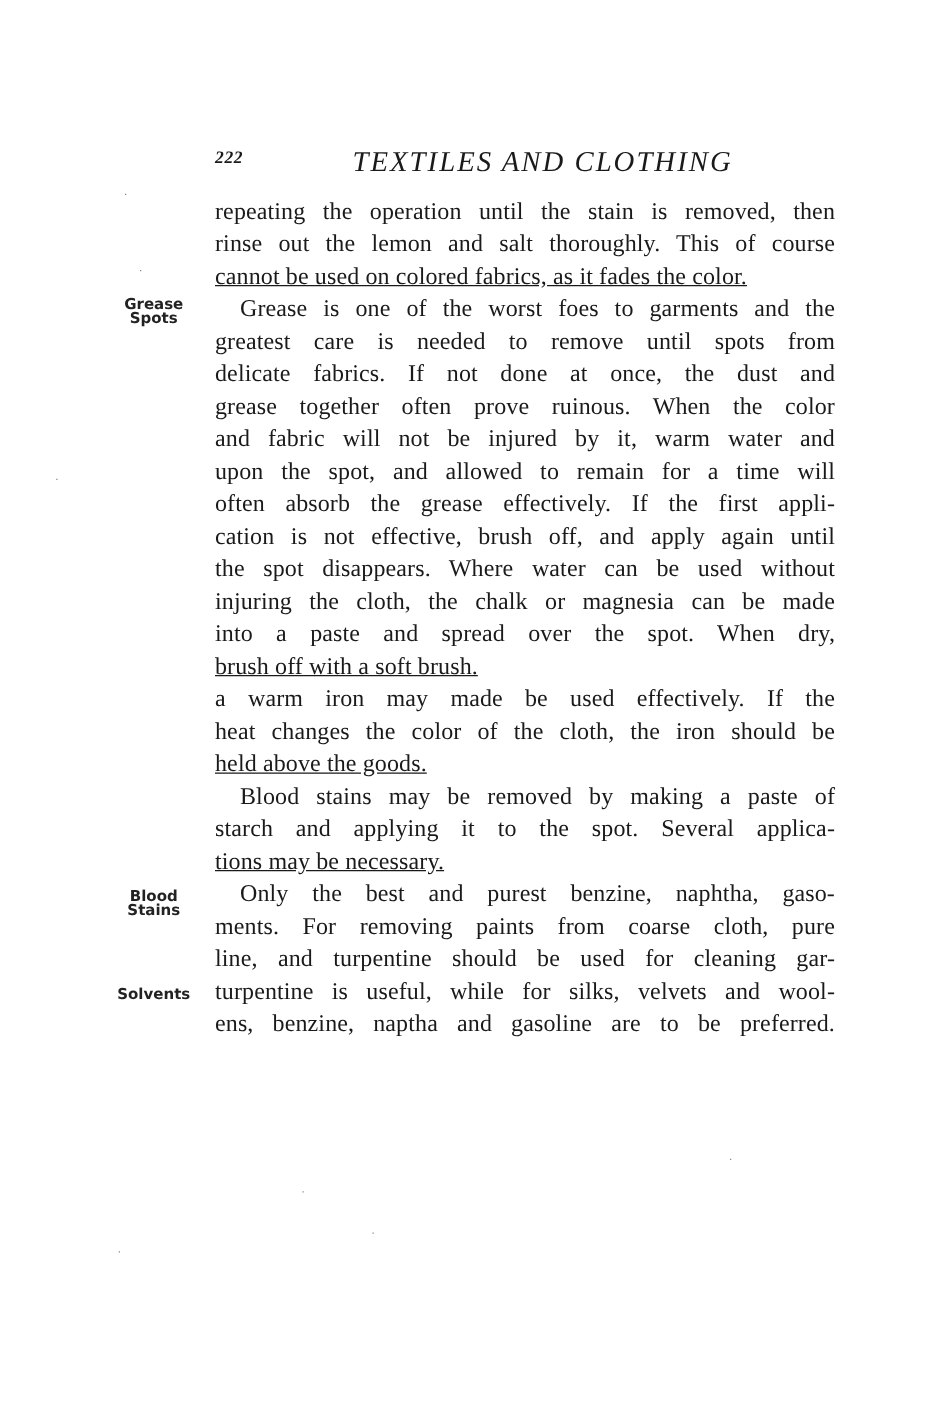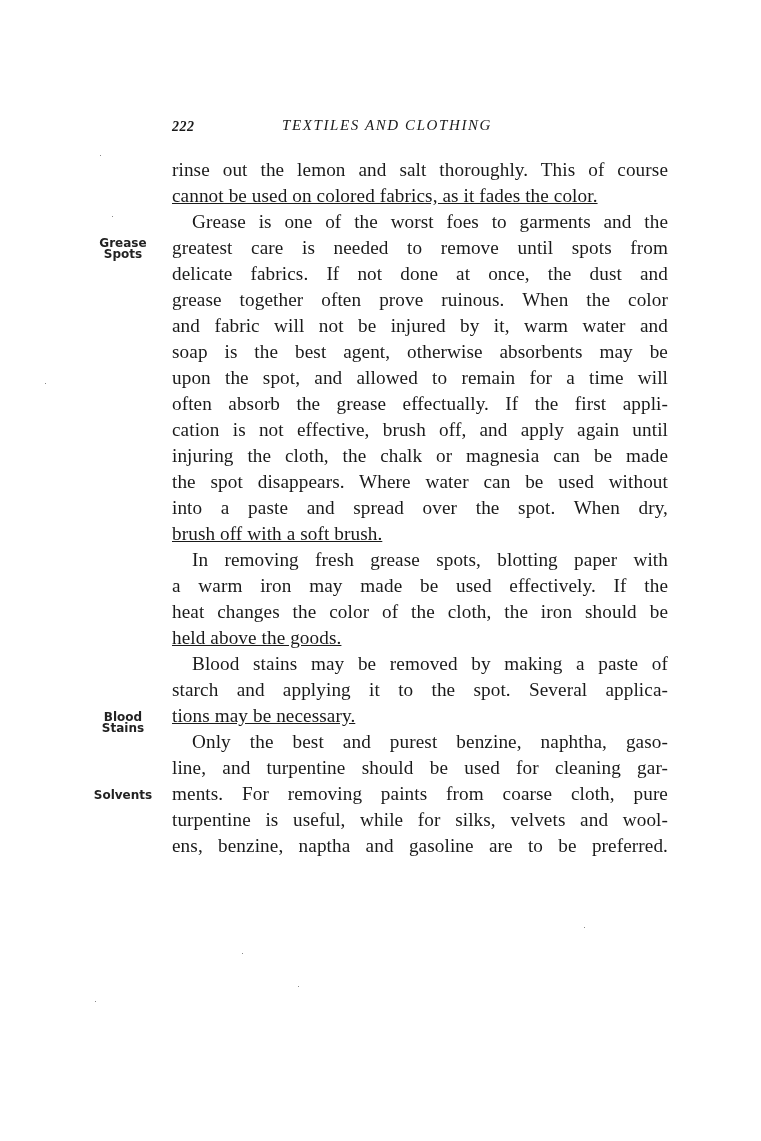--- a/index.html
+++ b/index.html
@@ -33,21 +33,21 @@
       top: 2px;
       font-size: 14px;
       font-weight: bold;
       font-style: italic;
       letter-spacing: 0.5px;
     }
     .book-title {
       position: absolute;
       left: 110px;
       top: 0;
-      font-size: 15px;
+      font-size: 23px;
       font-style: italic;
       letter-spacing: 1.6px;
     }
     .body-text {
       position: absolute;
       left: 172px;
       top: 157px;
       width: 496px;
     }
     .line {
@@ -101,45 +101,44 @@
   </div>
   <div class="sidenote" style="top:712px;">
     <span>Blood</span>
     <span>Stains</span>
   </div>
   <div class="sidenote" style="top:790px; left:88px; width:70px;">
     <span>Solvents</span>
   </div>
 
   <div class="body-text">
+    <div class="line">repeating the operation until the stain is removed, then</div>
     <div class="line">rinse out the lemon and salt thoroughly. This of course</div>
     <div class="line last">cannot be used on colored fabrics, as it fades the color.</div>
     <div class="line indent">Grease is one of the worst foes to garments and the</div>
     <div class="line">greatest care is needed to remove until spots from</div>
     <div class="line">delicate fabrics. If not done at once, the dust and</div>
     <div class="line">grease together often prove ruinous. When the color</div>
     <div class="line">and fabric will not be injured by it, warm water and</div>
-    <div class="line">soap is the best agent, otherwise absorbents may be</div>
     <div class="line">upon the spot, and allowed to remain for a time will</div>
-    <div class="line">often absorb the grease effectually. If the first appli-</div>
+    <div class="line">often absorb the grease effectively. If the first appli-</div>
     <div class="line">cation is not effective, brush off, and apply again until</div>
+    <div class="line">the spot disappears. Where water can be used without</div>
     <div class="line">injuring the cloth, the chalk or magnesia can be made</div>
-    <div class="line">the spot disappears. Where water can be used without</div>
     <div class="line">into a paste and spread over the spot. When dry,</div>
     <div class="line last">brush off with a soft brush.</div>
-    <div class="line indent">In removing fresh grease spots, blotting paper with</div>
     <div class="line">a warm iron may made be used effectively. If the</div>
     <div class="line">heat changes the color of the cloth, the iron should be</div>
     <div class="line last">held above the goods.</div>
     <div class="line indent">Blood stains may be removed by making a paste of</div>
     <div class="line">starch and applying it to the spot. Several applica-</div>
     <div class="line last">tions may be necessary.</div>
     <div class="line indent">Only the best and purest benzine, naphtha, gaso-</div>
+    <div class="line">ments. For removing paints from coarse cloth, pure</div>
     <div class="line">line, and turpentine should be used for cleaning gar-</div>
-    <div class="line">ments. For removing paints from coarse cloth, pure</div>
     <div class="line">turpentine is useful, while for silks, velvets and wool-</div>
     <div class="line">ens, benzine, naptha and gasoline are to be preferred.</div>
   </div>
 
   <div class="speck" style="left:100px; top:155px;"></div>
   <div class="speck" style="left:112px; top:216px;"></div>
   <div class="speck" style="left:45px; top:383px;"></div>
   <div class="speck" style="left:584px; top:927px;"></div>
   <div class="speck" style="left:242px; top:953px;"></div>
   <div class="speck" style="left:298px; top:986px;"></div>

